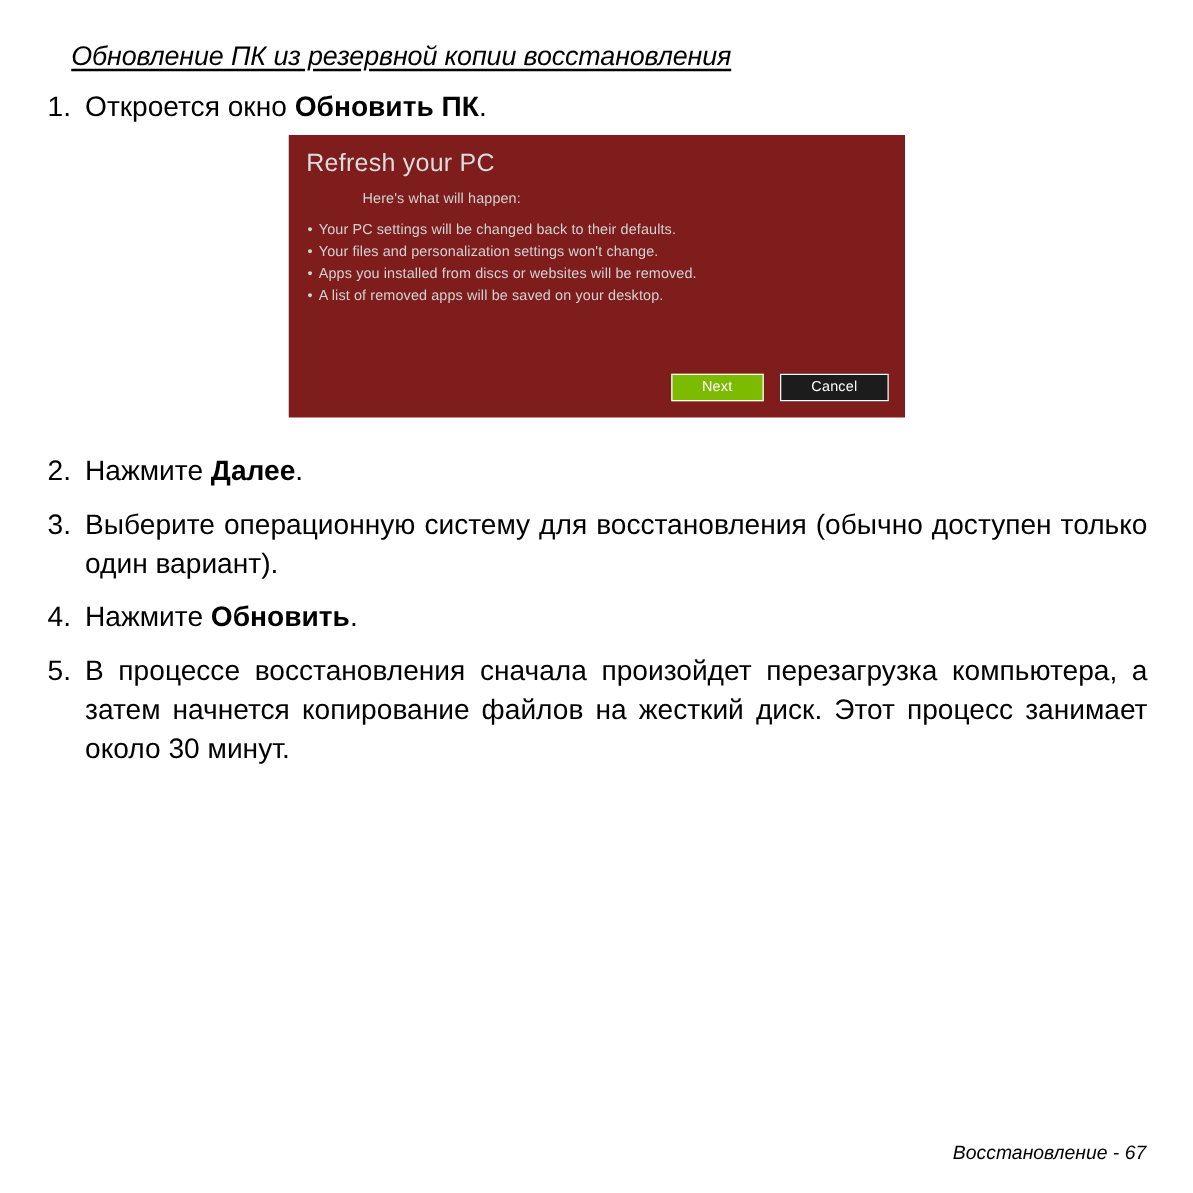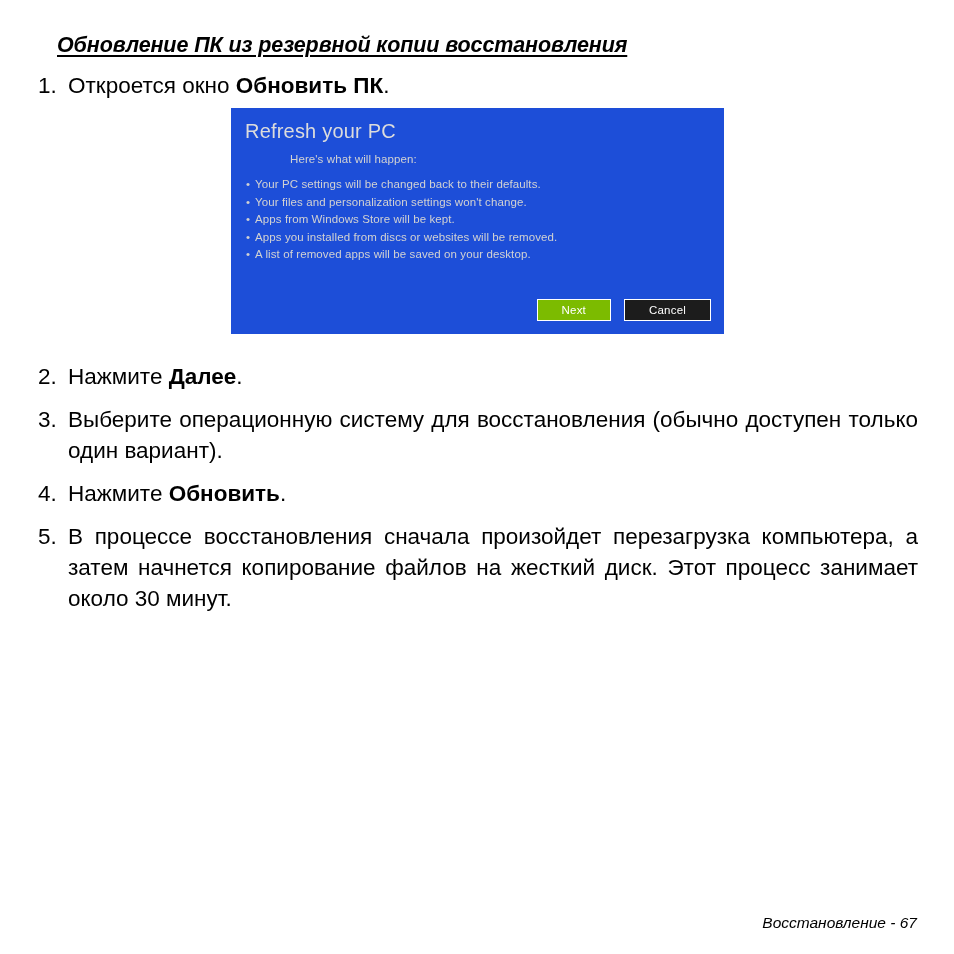--- a/index.html
+++ b/index.html
@@ -23,21 +23,21 @@
     box-sizing: border-box;
   }
 
   
   .section-heading {
     position: absolute;
     left: 57px;
     top: 33px;
     font-size: 21.5px;
     font-style: italic;
-    font-weight: bold;
+    font-weight: normal;
     text-decoration: underline;
     text-underline-offset: 3px;
     letter-spacing: -0.1px;
     white-space: nowrap;
   }
 
   
   .steps {
     position: absolute;
     left: 38px;
@@ -73,21 +73,21 @@
     height: 248px;
   }
 
   
   .refresh-dialog {
     position: absolute;
     left: 231px;
     top: 108px;
     width: 493px;
     height: 226px;
-    background: #1d4ed8;
+    background: #7f1d1d;
     box-sizing: border-box;
     overflow: hidden;
   }
   .dlg-title {
     position: absolute;
     left: 14px;
     top: 12px;
     font-size: 20px;
     font-weight: normal;
     color: #dcdcdc;
@@ -197,21 +197,20 @@
 
   </ol>
 
   <div class="refresh-dialog">
     <div class="dlg-title">Refresh your PC</div>
     <div class="dlg-sub">Here's what will happen:</div>
 
     <div class="dlg-bullets">
       <div class="dlg-bullet"><span class="bdot">•</span><span>Your PC settings will be changed back to their defaults.</span></div>
       <div class="dlg-bullet"><span class="bdot">•</span><span>Your files and personalization settings won't change.</span></div>
-      <div class="dlg-bullet"><span class="bdot">•</span><span>Apps from Windows Store will be kept.</span></div>
       <div class="dlg-bullet"><span class="bdot">•</span><span>Apps you installed from discs or websites will be removed.</span></div>
       <div class="dlg-bullet"><span class="bdot">•</span><span>A list of removed apps will be saved on your desktop.</span></div>
     </div>
 
     <div class="dlg-buttons">
       <div class="dlg-btn primary">Next</div>
       <div class="dlg-btn secondary">Cancel</div>
     </div>
   </div>
 

